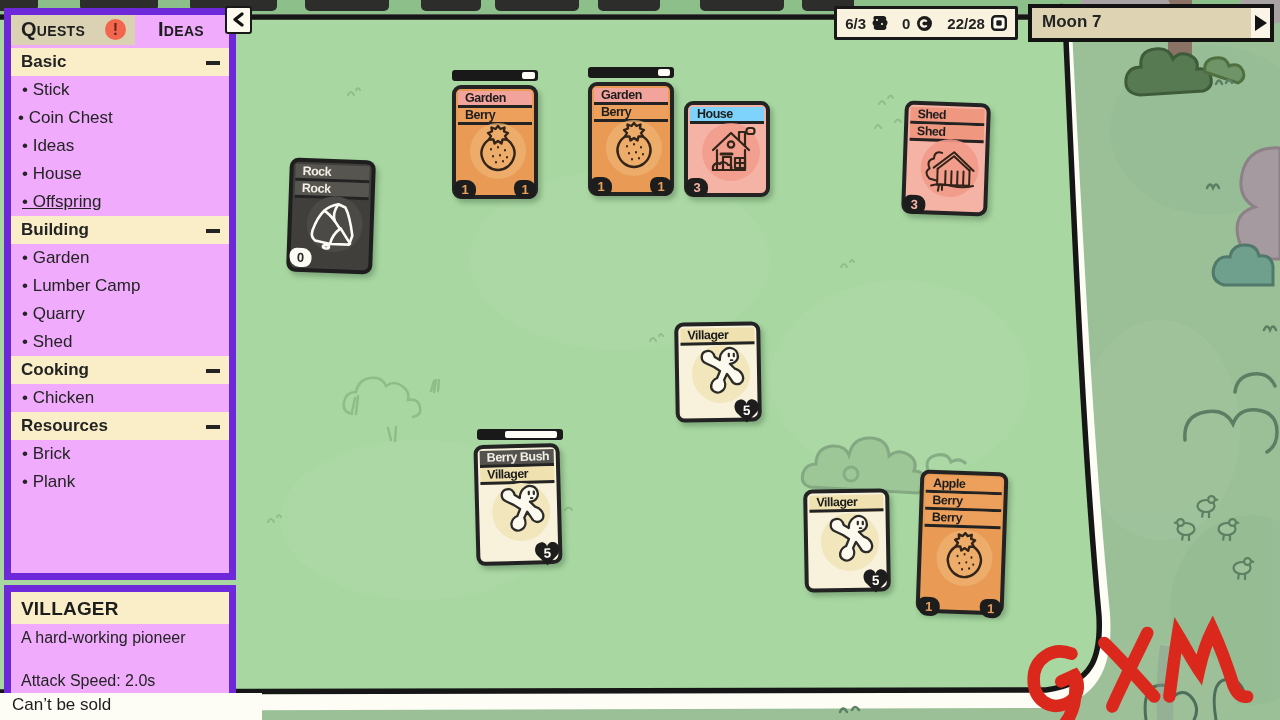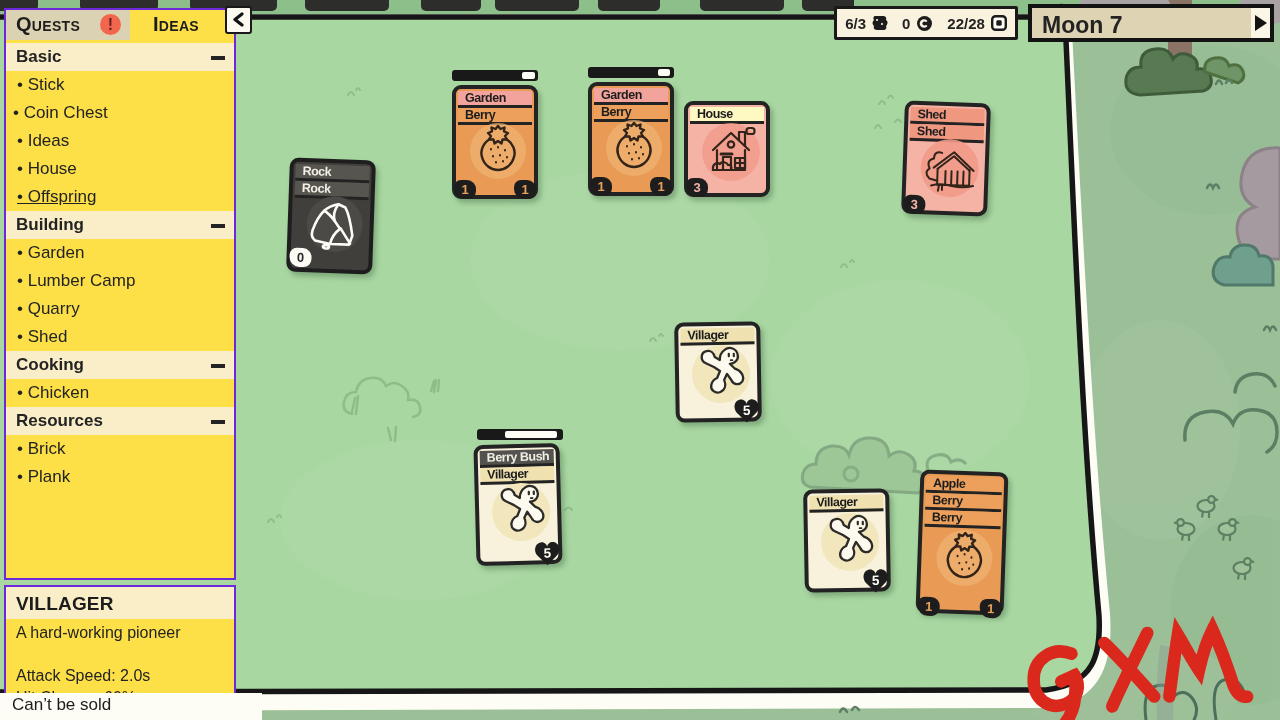--- a/index.html
+++ b/index.html
@@ -13,21 +13,21 @@
         letter-spacing:-0.5px;}
   .cbody{position:relative;box-sizing:border-box;}
   .ccirc{position:absolute;border-radius:50%;}
   .badge{position:absolute;width:22px;height:19px;background:#1d1d1d;
          color:#e9a05c;font-size:13px;font-weight:bold;text-align:center;line-height:19px;
          border-radius:7px 9px 8px 10px;}
   
   .pbar{position:absolute;height:11px;background:#191919;border-radius:3px;}
   .pbar .fill{position:absolute;top:2px;height:7px;background:#fdfcf5;border-radius:2px;}
   
-  .panel{position:absolute;background:#fde047;border:2px solid #6d28d9;box-sizing:border-box;padding-left:8px;}
+  .panel{position:absolute;background:#f0abfc;border:7px solid #6d28d9;box-sizing:border-box;padding-left:8px;}
   .qrow{position:absolute;left:0;width:100%;height:28px;font-size:17px;color:#232323;
         line-height:28px;}
   .qhead{background:#f9eec7;font-weight:bold;}
   .qhead .minus{position:absolute;right:9px;top:13px;width:14px;height:3.5px;background:#232323;}
 </style>
 </head>
 <body>
 
 <svg class="abs" style="left:0;top:0" width="1280" height="720" viewBox="0 0 1280 720">
 
@@ -233,21 +233,21 @@
     </svg>
 
     <div class="badge" style="left:-4px;bottom:-5px;">1</div>
 
     <div class="badge" style="right:-4px;bottom:-5px;">1</div>
   </div>
 </div>
 
 <div class="card" style="left:684px;top:101px;width:86px;height:96px;background:#f5b3a5;">
 
-  <div class="trow" style="background:#fef9c3;">House</div>
+  <div class="trow" style="background:#7dd3fc;">House</div>
 
   <div class="cbody" style="height:68px;">
 
     <div class="ccirc" style="left:12px;top:-1px;width:58px;height:58px;background:#f29a89;opacity:.8;"></div>
 
     <svg class="abs" style="left:11px;top:-2px" width="60" height="60" viewBox="0 0 60 60">
       <g fill="none" stroke="#33241a" stroke-width="2.2" stroke-linejoin="round" stroke-linecap="round">
         <path d="M12 28 L30 11 L48 28"></path>
         <path d="M38 18 L38 10 L44 10 L44 24"></path>
         <rect x="45.5" y="6" width="8" height="6" rx="2.6"></rect>
@@ -417,21 +417,21 @@
     </svg>
   <span style="margin-left:8px;">22/28</span>
   <svg width="16" height="16" viewBox="0 0 16 16">
       <rect x="1.2" y="1.2" width="13.6" height="13.6" rx="3.4" fill="#fdfcf4" stroke="#1c1c1c" stroke-width="2.4"></rect>
       <rect x="5.3" y="5.3" width="5.4" height="5.4" rx="1.4" fill="#1c1c1c"></rect>
     </svg>
 </div>
 
 <div class="abs" style="left:1028px;top:4px;width:246px;height:38px;background:#faf5e6;border:4px solid #131313;box-sizing:border-box;">
   <div class="abs" style="left:0;top:0;width:219px;height:30px;background:#ded3b2;"></div>
-  <div class="abs" style="left:10px;top:4px;font-size:23px;font-weight:bold;color:#232323;">Moon 7</div>
+  <div class="abs" style="left:10px;top:4px;font-size:17px;font-weight:bold;color:#232323;">Moon 7</div>
   <svg class="abs" style="left:222px;top:6px" width="14" height="18" viewBox="0 0 14 18">
       <path d="M1 1 L13 9 L1 17 Z" fill="#131313"></path>
     </svg>
 </div>
 
 <div class="panel" style="left:4px;top:8px;width:232px;height:572px;">
 
   <div class="abs" style="left:0;top:0;width:124px;height:30px;background:#dbd2b4;"></div>
   <div class="abs" style="left:10px;top:3px;font-size:20px;font-weight:bold;color:#1d1d1d;font-variant:small-caps;letter-spacing:0.3px;">Quests</div>
 

